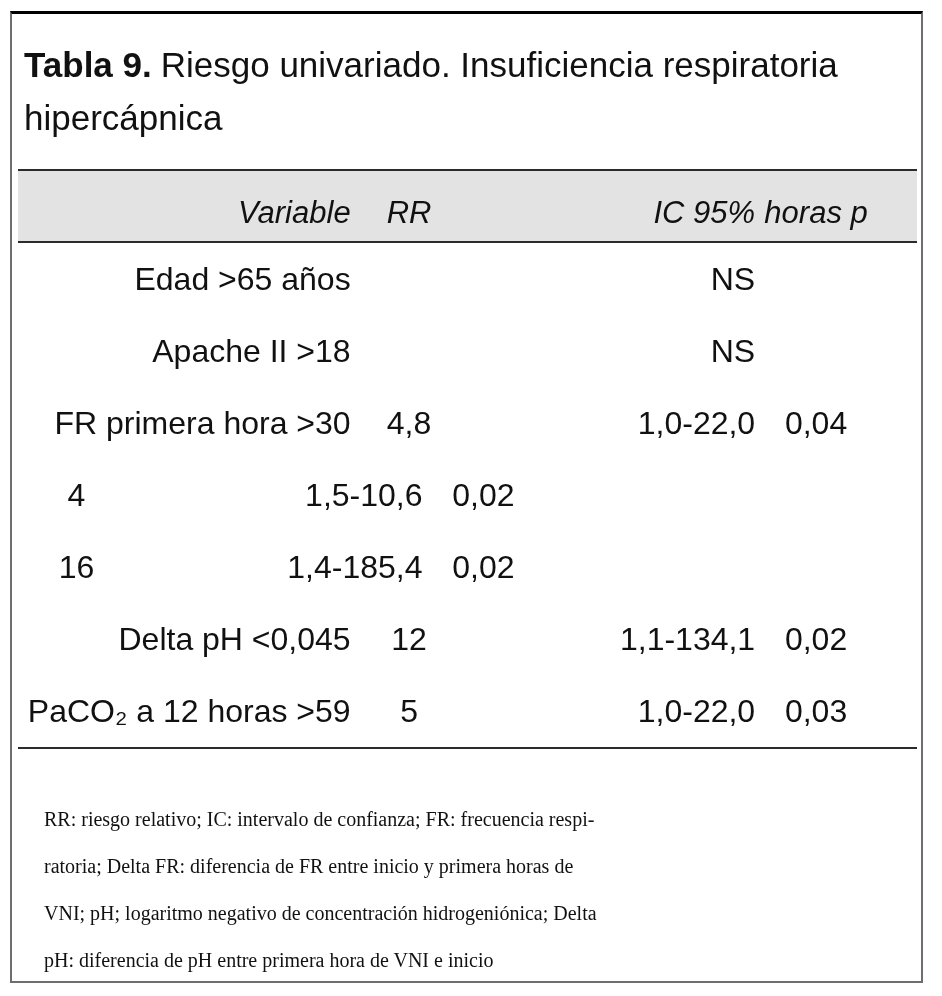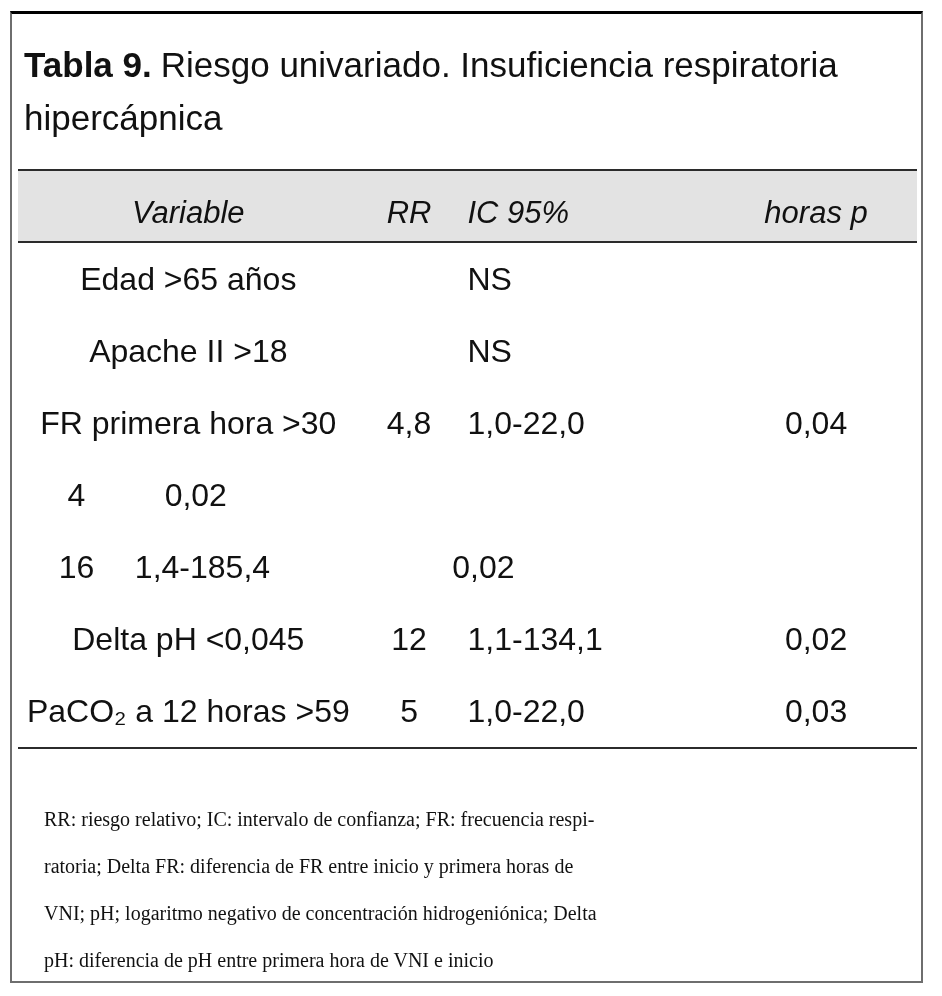--- a/index.html
+++ b/index.html
@@ -48,23 +48,23 @@
     font-size: 31px;
   }
   .tbody { border-bottom: 2px solid #2b2b2b; }
   .trow {
     display: flex;
     align-items: center;
     height: 72px;
     font-size: 32px;
   }
   .c  { box-sizing: border-box; }
-  .c1 { width: 37%; text-align: center; padding-left: 8px; }
+  .c1 { width: 37%; text-align: right; padding-left: 8px; }
   .c2 { width: 13%; text-align: center; }
-  .c3 { width: 32%; text-align: left; }
+  .c3 { width: 32%; text-align: right; }
   .c4 { width: 18%; text-align: center; padding-right: 40px; }
   .footnote {
     position: absolute;
     left: 32px; top: 782px;
     width: 885px;
     font-family: "Liberation Serif", "DejaVu Serif", serif;
     font-size: 20px;
     line-height: 47px;
     white-space: nowrap;
   }
@@ -102,20 +102,21 @@
         <div class="c c4"></div>
       </div>
       <div class="trow">
         <div class="c c1">FR primera hora &gt;30</div>
         <div class="c c2">4,8</div>
         <div class="c c3">1,0-22,0</div>
         <div class="c c4">0,04</div>
       </div>
       <div class="trow">
         <div class="c c2">4</div>
+        <div class="c c3">1,5-10,6</div>
         <div class="c c4">0,02</div>
       </div>
       <div class="trow">
         <div class="c c2">16</div>
         <div class="c c3">1,4-185,4</div>
         <div class="c c4">0,02</div>
       </div>
       <div class="trow">
         <div class="c c1">Delta pH &lt;0,045</div>
         <div class="c c2">12</div>

